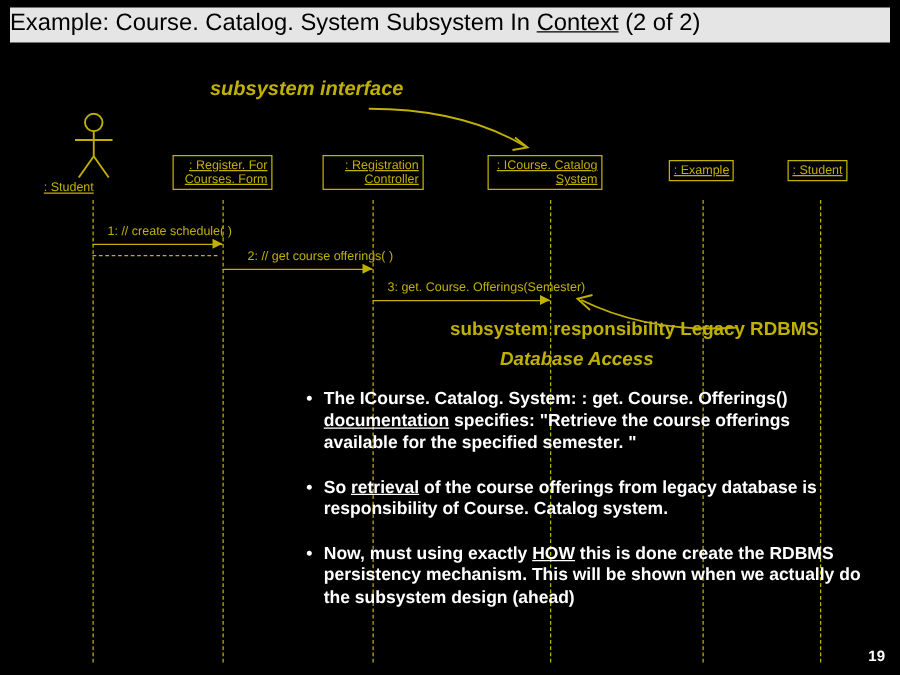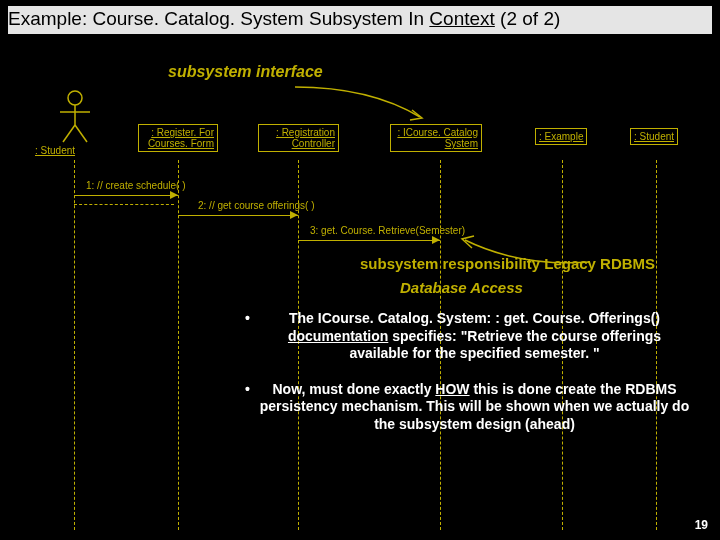--- a/index.html
+++ b/index.html
@@ -130,21 +130,20 @@
     color: #fff;
     font-size: 14px;
     font-weight: bold;
   }
   .bullets li {
     list-style: none;
     margin-bottom: 18px;
     padding-left: 14px;
     position: relative;
     line-height: 1.25;
-    text-align: center;
   }
   .bullets li::before {
     content: "•";
     position: absolute;
     left: 0;
     color: #fff;
   }
   .ul { text-decoration: underline; }
   .pagenum {
     position: absolute;
@@ -198,35 +197,38 @@
 <div class="msg-label" style="left:62px; top:180px;margin-left:24px;">1: // create schedule( )</div>
 <div class="msg" style="left:74px; top:195px; width:104px;"></div>
 <div class="arrowhead right" style="left:170px; top:191px;"></div>
 
 <div style="position:absolute; left:74px; top:204px; width:100px; border-top:1px dashed #c0b000;"></div>
 
 <div class="msg-label" style="left:198px; top:200px;">2: // get course offerings( )</div>
 <div class="msg" style="left:178px; top:215px; width:120px;"></div>
 <div class="arrowhead right" style="left:290px; top:211px;"></div>
 
-<div class="msg-label" style="left:310px; top:225px;">3: get. Course. Retrieve(Semester)</div>
+<div class="msg-label" style="left:310px; top:225px;">3: get. Course. Offerings(Semester)</div>
 <div class="msg" style="left:298px; top:240px; width:142px;"></div>
 <div class="arrowhead right" style="left:432px; top:236px;"></div>
 
 <div class="resp-arrow">
   <svg width="140" height="40">
       <path d="M 130 30 Q 60 35 5 8"></path>
       <path d="M 14 4 L 2 7 L 12 16"></path>
     </svg>
 </div>
 <div class="resp1">subsystem responsibility Legacy RDBMS</div>
 <div class="resp2">Database Access</div>
 
 <ul class="bullets">
   <li>
     <span>The ICourse. Catalog. System: : get. Course. Offerings() </span><span class="ul">documentation</span><span> specifies:  "Retrieve the course offerings available for the specified semester. "</span>
   </li>
   <li>
-    <span>Now, must done exactly </span><span class="ul">HOW</span><span> this is done create the RDBMS persistency mechanism. This will be shown when we actually do the subsystem design (ahead)</span>
+    <span>So </span><span class="ul">retrieval</span><span> of the course offerings from  legacy database is responsibility of  Course. Catalog system.</span>
+  </li>
+  <li>
+    <span>Now, must using exactly </span><span class="ul">HOW</span><span> this is done create the RDBMS persistency mechanism. This will be shown when we actually do the subsystem design (ahead)</span>
   </li>
 </ul>
 
 <div class="pagenum">19</div>
 
 </body></html>

